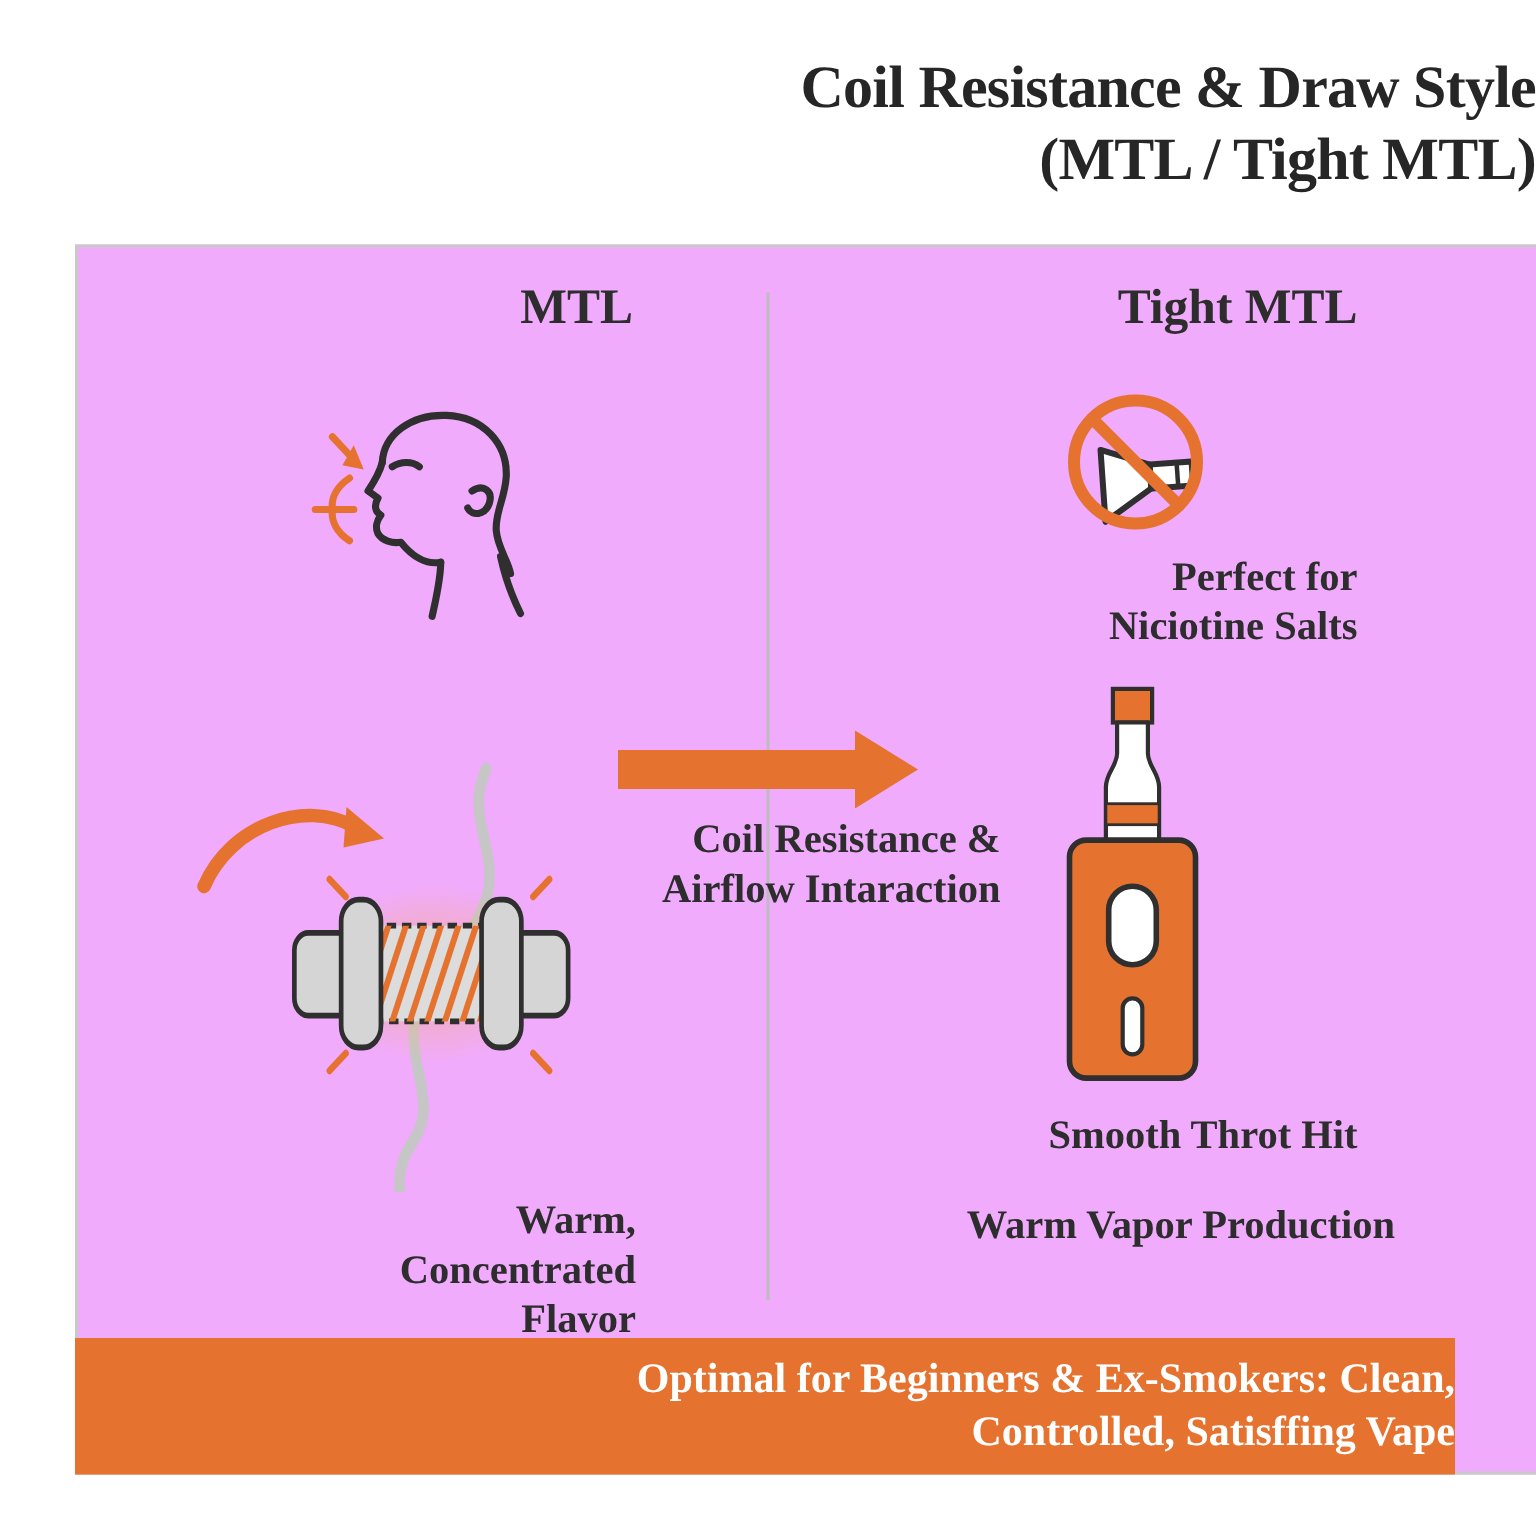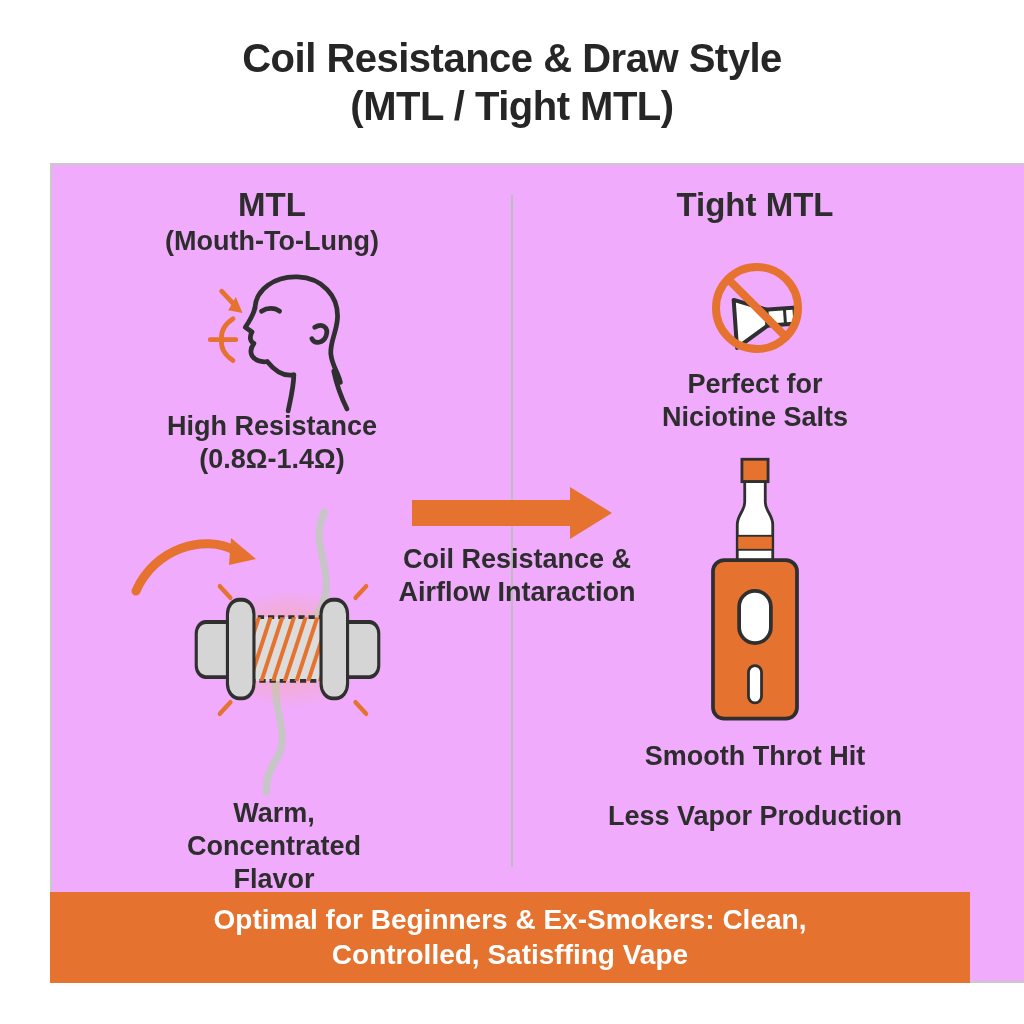--- a/index.html
+++ b/index.html
@@ -2,21 +2,21 @@
 <html><head>
 <meta charset="utf-8">
 <style>
   html,body{margin:0;padding:0;background:#ffffff;}
   .stage{
     position:relative;width:1024px;height:1024px;background:#ffffff;
     font-family:"Liberation Sans", sans-serif;font-weight:700;color:#2D2D2D;
     overflow:hidden;
   }
   .pre{white-space:pre-line;}
-  .center{text-align:center;}
+  .center{text-align:right;font-family:Liberation Serif, serif;}
   .abs{position:absolute;}
   .page-title{
     top:34px;left:0;width:1024px;font-size:40px;line-height:48px;
     color:#262626;letter-spacing:-0.5px;
   }
   .panel{
     left:50px;top:163px;width:1012px;height:820px;box-sizing:border-box;
     border:2px solid #C9C9C9;background:#f0abfc;
   }
   .divider{left:459px;top:30px;width:2px;height:672px;background:#BDBDBD;}
@@ -35,21 +35,20 @@
 <div class="stage">
 
   <div class="abs page-title center pre">Coil Resistance &amp; Draw Style
 (MTL / Tight MTL)</div>
 
   <div class="abs panel">
 
     <div class="abs divider"></div>
 
     <div class="abs col-heading center" style="left:70px;top:22px;">MTL</div>
-    <div class="abs txt27 center" style="left:70px;top:60px;">(Mouth-To-Lung)</div>
 
     <div class="abs" style="left:143px;top:100px;">
       <svg width="190" height="155" viewBox="0 0 200 160">
         <g stroke="#2F2F2F" stroke-width="5" fill="none" stroke-linecap="round" stroke-linejoin="round">
           <path d="M63,44 C64,24 84,10 108,11 C134,12 151,31 150,54 C149,70 142,79 143,92 C144,104 151,112 153,122"></path>
           <path d="M63,44 C61,52 57,58 53,64 L60,69 C57,74 58,79 62,81 C59,85 58,90 60,94 C63,99 70,101 76,100 C84,110 94,116 104,114"></path>
           <path d="M104,114 C104,126 101,138 98,152"></path>
           <path d="M146,110 C149,124 154,138 160,150"></path>
           <path d="M126,64 C134,59 141,64 138,73 C135,81 126,82 123,76"></path>
           <path d="M70,47 C76,43 84,43 89,47"></path>
@@ -57,22 +56,20 @@
         <g stroke="#E5722E" stroke-width="5" fill="none" stroke-linecap="round">
           <path d="M40,55 C31,61 27,69 28,77"></path>
           <path d="M40,99 C31,93 27,85 28,77"></path>
           <path d="M16,77 L43,77"></path>
           <path d="M28,26 L42,41"></path>
         </g>
         <polygon points="50,49 35,46 43,32" fill="#E5722E"></polygon>
       </svg>
     </div>
 
-    <div class="abs txt27 center pre" style="left:70px;top:245px;">High Resistance
-(0.8Ω-1.4Ω)</div>
 
     <div class="abs" style="left:76px;top:362px;">
       <svg width="140" height="72" viewBox="0 0 140 72">
         <path d="M8,64 C26,22 76,6 108,24" stroke="#E5722E" stroke-width="9" fill="none" stroke-linecap="round"></path>
         <polygon points="128,32 103,11 101,38" fill="#E5722E"></polygon>
       </svg>
     </div>
 
 
     <div class="abs" style="left:138px;top:340px;">
@@ -148,20 +145,20 @@
         <rect x="46" y="6" width="28" height="24" fill="#E5722E" stroke="#2F2F2F" stroke-width="3"></rect>
         <path d="M49,30 L71,30 L71,52 C71,61 79,66 79,76 L79,114 L41,114 L41,76 C41,66 49,61 49,52 Z" fill="#ffffff" stroke="#2F2F2F" stroke-width="3" stroke-linejoin="round"></path>
         <rect x="41" y="88" width="38" height="15" fill="#E5722E" stroke="#2F2F2F" stroke-width="2"></rect>
         <rect x="15" y="114" width="90" height="170" rx="12" fill="#E5722E" stroke="#2F2F2F" stroke-width="4"></rect>
         <rect x="43" y="147" width="34" height="56" rx="17" fill="#ffffff" stroke="#2F2F2F" stroke-width="4"></rect>
         <rect x="53" y="227" width="14" height="40" rx="7" fill="#ffffff" stroke="#2F2F2F" stroke-width="3"></rect>
       </svg>
     </div>
 
     <div class="abs txt27 center" style="left:553px;top:575px;">Smooth Throt Hit</div>
-    <div class="abs txt27 center" style="left:528px;top:635px;width:350px;">Less Vapor Production</div>
+    <div class="abs txt27 center" style="left:528px;top:635px;width:350px;">Warm Vapor Production</div>
 
   </div>
 
   <div class="abs banner center pre">Optimal for Beginners &amp; Ex-Smokers: Clean,
 Controlled, Satisffing Vape</div>
 
 </div>
 
 </body></html>

